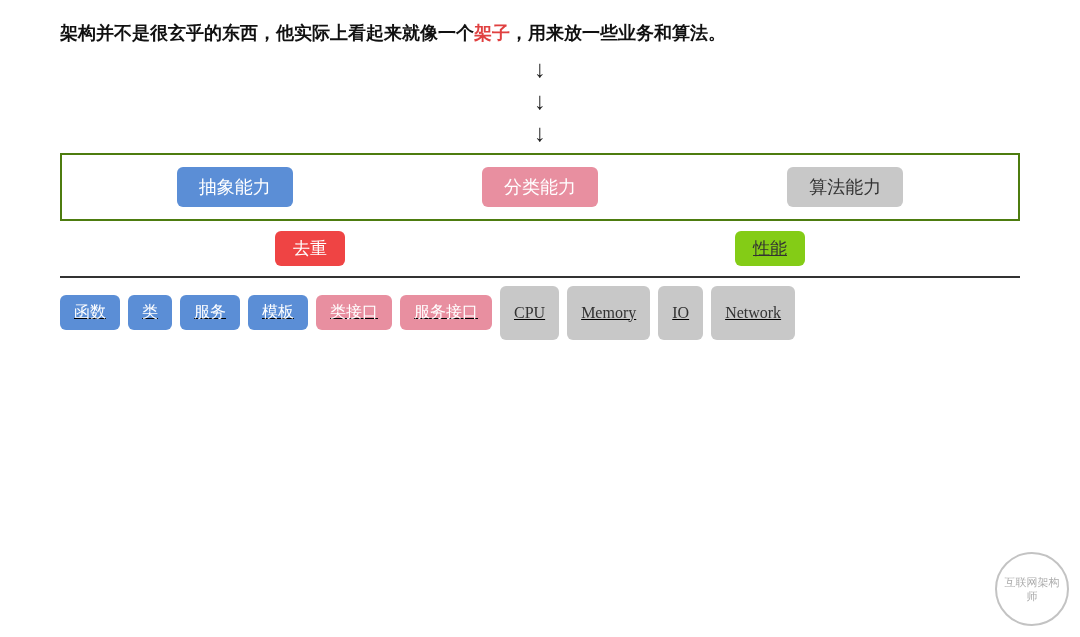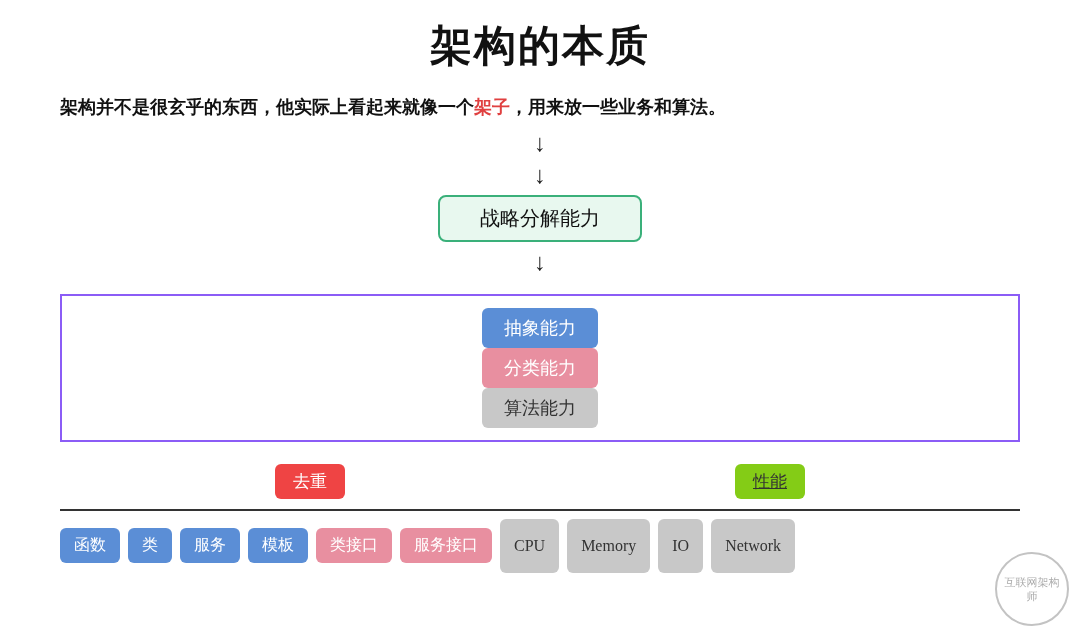--- a/index.html
+++ b/index.html
@@ -57,28 +57,28 @@
       background: #e8f8ef;
       border-radius: 8px;
       padding: 8px 40px;
       font-size: 20px;
       color: #111;
       margin: 4px 0;
       text-align: center;
     }
 
     .three-col-container {
-      border: 2px solid #8b5cf6;
-      width: 100%;
-      display: flex;
-      flex-direction: column;
+      border: 2px solid #4d7c0f;
+      width: 100%;
+      display: flex;
+      flex-direction: row;
       align-items: center;
       justify-content: space-around;
       padding: 12px 20px;
-      margin: 16px 0;
+      margin: 4px 0;
     }
 
     .box-blue {
       background: #5b8ed6;
       color: #fff;
       border-radius: 6px;
       padding: 8px 22px;
       font-size: 18px;
       min-width: 90px;
       text-align: center;
@@ -148,20 +148,21 @@
     .bottom-row {
       width: 100%;
       display: flex;
       flex-direction: row;
       align-items: center;
       gap: 8px;
       border-top: 2px solid #333;
       padding-top: 8px;
       margin-top: 4px;
       padding-bottom: 4px;
+      text-decoration: underline;
     }
 
     .btn-blue {
       background: #5b8ed6;
       color: #fff;
       border-radius: 6px;
       padding: 7px 14px;
       font-size: 16px;
       text-align: center;
       white-space: nowrap;
@@ -215,32 +216,30 @@
       color: #555;
       text-align: center;
       line-height: 1.3;
       padding: 4px;
     }
   </style>
 </head>
 <body>
 
 <div class="page-container">
-  <h1 class="title">架构的本质</h1>
 
   <div class="text-block">
     <span>架构并不是很玄乎的东西，他实际上看起来就像一个</span><span class="highlight-red">架子</span><span>，用来放一些业务和算法。</span>
   </div>
 
   <div class="arrow-down">↓</div>
 
 
   <div class="arrow-down">↓</div>
 
-  <div class="strategy-box">战略分解能力</div>
 
   <div class="arrow-down">↓</div>
 
   <div class="three-col-container">
     <div class="box-blue">抽象能力</div>
     <div class="box-pink">分类能力</div>
     <div class="box-gray">算法能力</div>
   </div>
 
   <div class="sub-row">

